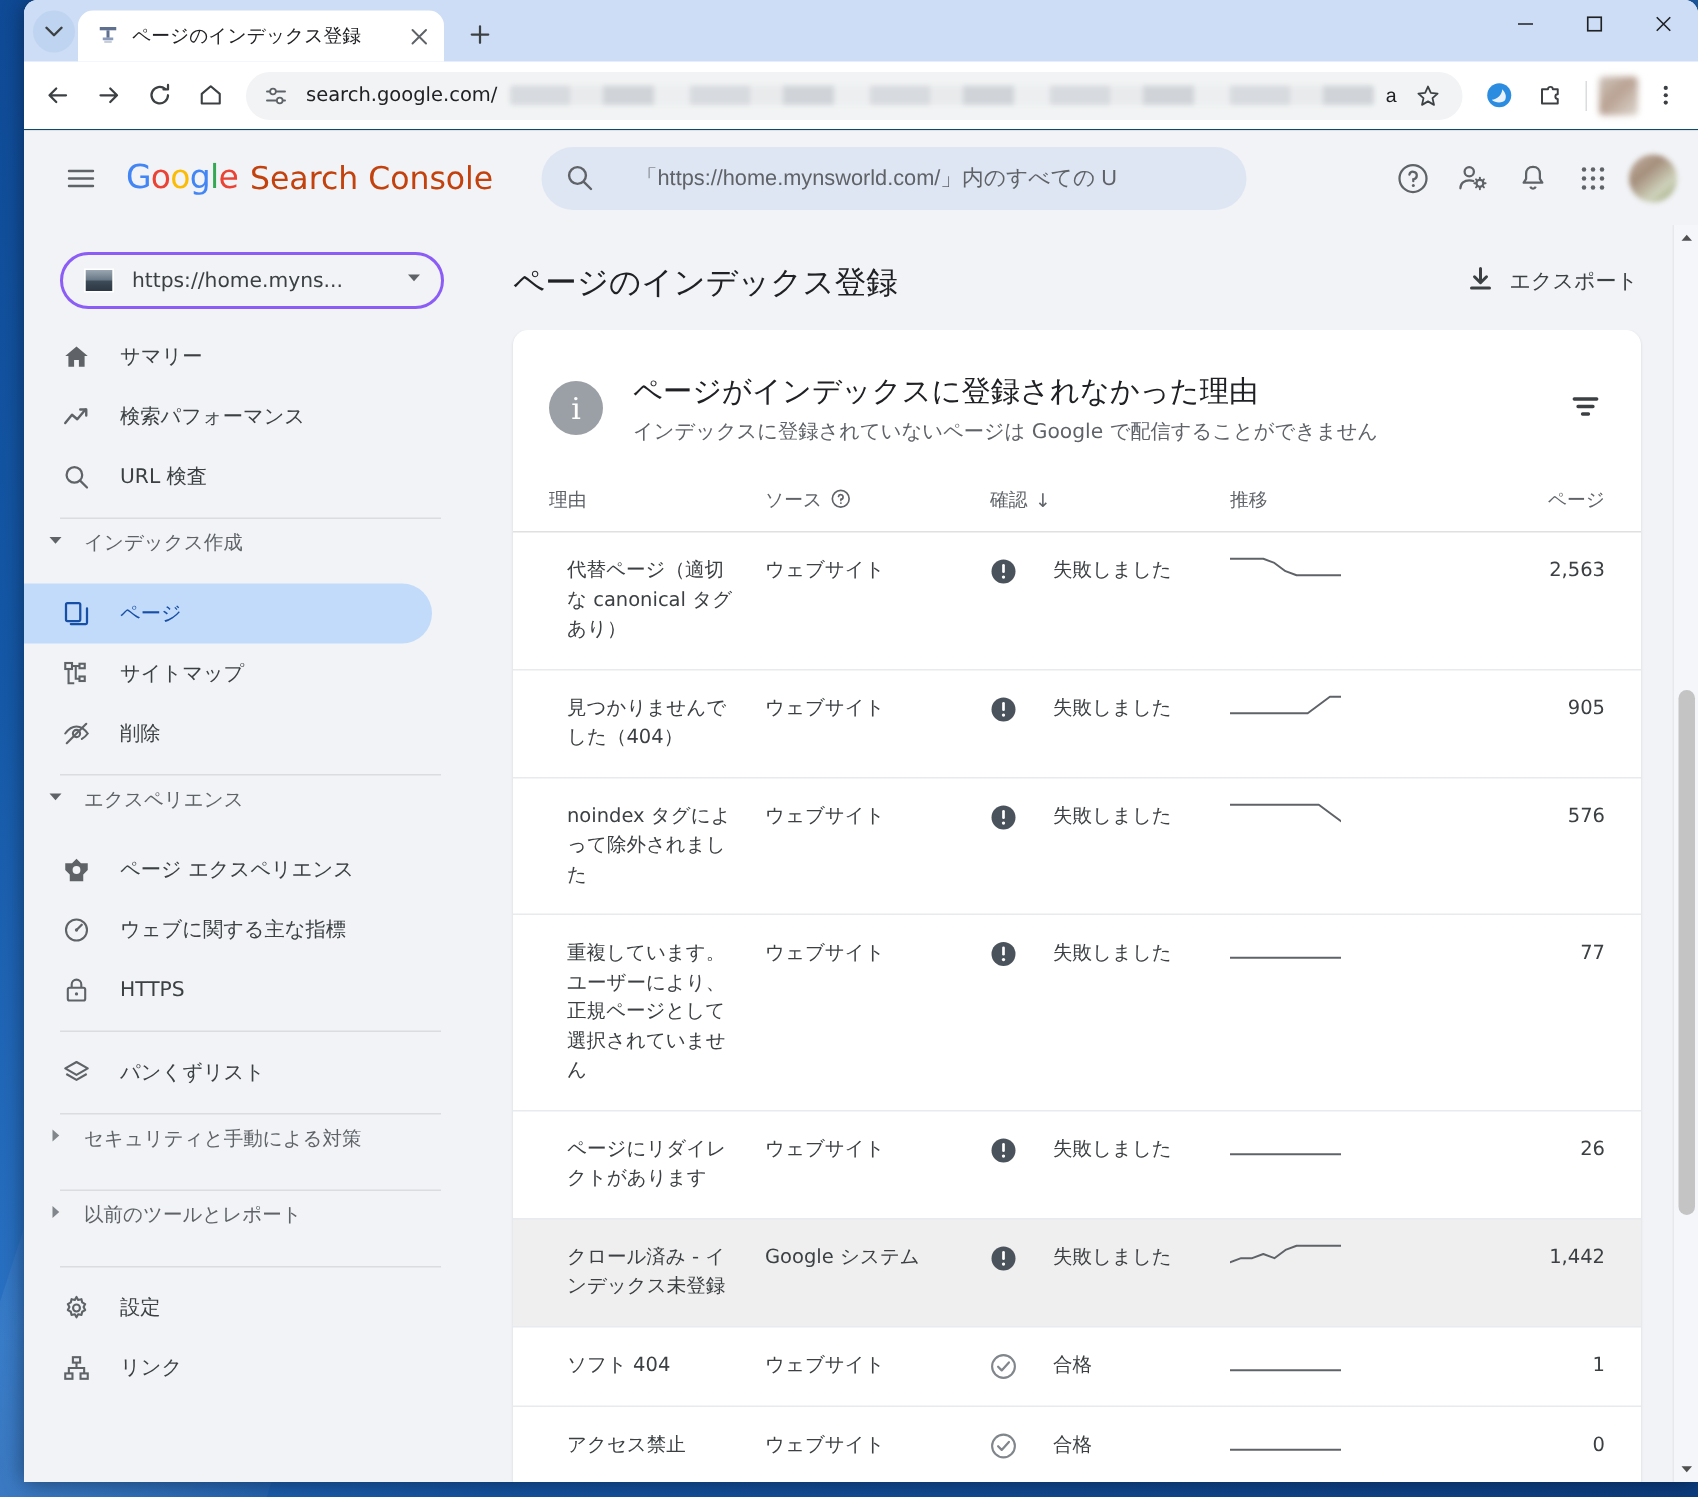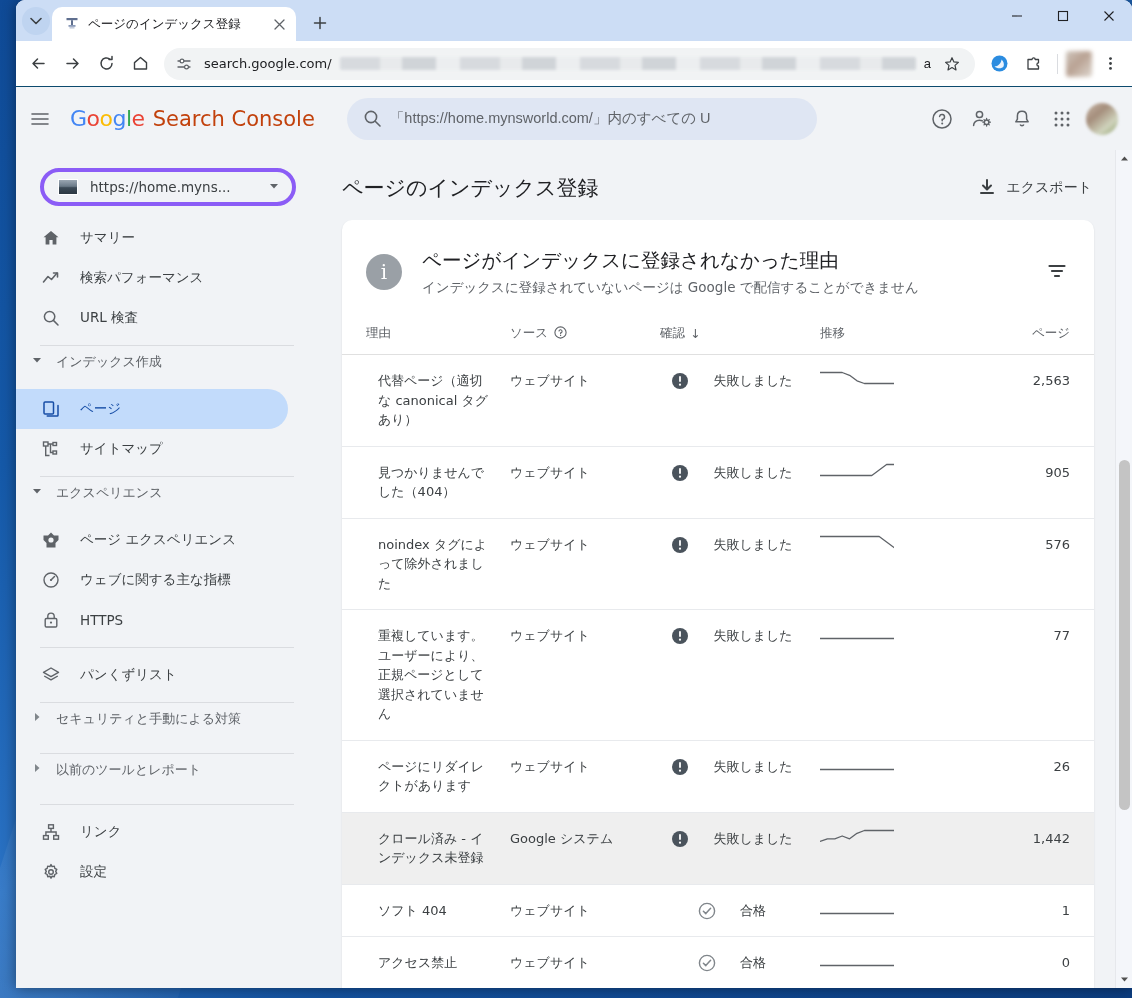--- a/index.html
+++ b/index.html
@@ -87,54 +87,54 @@
     width:26px; height:26px; border-radius:3px; flex:0 0 auto;
     background: linear-gradient(135deg,#cfc6bd 0%,#b9a293 45%,#ded7cf 100%);
     filter: blur(2px);
   }
   .tb-sep{ width:1px;height:20px;background:#dadce0;margin:0 6px;flex:0 0 auto;}
 
   
   .app { position:absolute; left:0; top:87px; right:0; bottom:0; background:#fff; display:flex; flex-direction:column;}
   .gsc-header{
     height: 63px; background:#f1f3f6; display:flex; align-items:center;
-    padding: 0 14px 0 4px; gap: 0; flex: 0 0 auto;
+    padding: 0 14px 0 18px; gap: 0; flex: 0 0 auto;
   }
   .hamburger{ width:40px;height:40px;display:flex;align-items:center;justify-content:center;flex:0 0 auto;}
   .brand{ display:flex;align-items:center; margin-left:10px; flex:0 0 auto;}
   .brand .g-logo{ font-size:22px; font-weight:400; letter-spacing:-.5px; font-family:"DejaVu Sans",sans-serif;}
   .brand .g-logo span:nth-child(1){color:#4285F4}
   .brand .g-logo span:nth-child(2){color:#EA4335}
   .brand .g-logo span:nth-child(3){color:#FBBC05}
   .brand .g-logo span:nth-child(4){color:#4285F4}
   .brand .g-logo span:nth-child(5){color:#34A853}
   .brand .g-logo span:nth-child(6){color:#EA4335}
   .brand .sc-text{ font-size:21px; color:#c2410c; margin-left:8px; font-family:"DejaVu Sans",sans-serif;}
   .gsc-search{
     width: 470px; height: 42px; background:#dfe6f3; border-radius:21px;
-    display:flex; align-items:center; padding:0 16px; gap:8px; margin-left:32px; flex:0 0 auto;
+    display:flex; align-items:center; padding:0 16px; gap:28px; margin-left:32px; flex:0 0 auto;
   }
   .gsc-search .q{ font-size:14.5px; color:#5f6368; white-space:nowrap; overflow:hidden; text-overflow:clip;}
   .hdr-spacer{ flex:1 1 auto; }
   .hdr-icon{ width:40px;height:40px;display:flex;align-items:center;justify-content:center;flex:0 0 auto;}
   .hdr-avatar{
     width:32px;height:32px;border-radius:50%;flex:0 0 auto;margin-left:4px;
     background: linear-gradient(140deg,#c8b7a8 0%,#a58e7c 35%,#cfd3bc 70%,#8e9e6a 100%);
     filter: blur(1.6px);
   }
 
   .body-row{ flex:1 1 auto; display:flex; min-height:0; }
 
   
   .sidebar{
     width: 296px; flex:0 0 296px; background:#f1f3f6; padding-top:10px;
     overflow:hidden;
   }
   .prop-select{
-    margin: 8px 16px 12px 24px; height:38px; border:4px solid #8b5cf6; border-radius:19px;
+    margin: 8px 16px 12px 24px; height:38px; border:2px solid #8b5cf6; border-radius:19px;
     display:flex; align-items:center; padding:0 12px 0 14px; gap:12px; background:#f1f3f6;
   }
   .prop-thumb{
     width:20px;height:16px;flex:0 0 auto;border:1px solid #fff;
     background: linear-gradient(180deg,#9aa6b2 0%,#6b7a88 45%,#3c4a57 55%,#2c3742 100%);
   }
   .prop-text{ font-size:13.5px;color:#3c4043;flex:1 1 auto; white-space:nowrap; overflow:hidden; font-family:"DejaVu Sans",sans-serif;}
   .nav-item{
     height: 40px; display:flex; align-items:center; gap:18px;
     padding-left: 24px; margin-right: 24px; border-radius: 0 20px 20px 0;
@@ -185,21 +185,21 @@
   table.idx th.c-source{ width:150px;}
   table.idx th.c-valid{ width:160px;}
   table.idx th.c-trend{ width:150px;}
   table.idx th.c-pages{ text-align:right; padding-right:24px;}
   table.idx td{
     font-size:13px; color:#3c4043; padding: 16px 8px; border-bottom:1px solid #e8eaed;
     vertical-align:top; font-family:"DejaVu Sans",sans-serif; line-height:1.5;
   }
   table.idx td.c-reason{ padding-left:36px; }
   table.idx td.c-pages{ text-align:right; padding-right:24px; white-space:nowrap;}
-  .valid-cell{ display:flex; align-items:center; gap:24px;justify-content:center;}
+  .valid-cell{ display:flex; align-items:center; gap:24px;}
   .st-icon{ width:18px;height:18px;flex:0 0 auto;}
   .hdr-sort{ display:inline-flex; align-items:center; gap:5px;}
   .hdr-help{ display:inline-flex; align-items:center; gap:6px;}
   tr.highlighted td{ background:#efefef; }
 
   
   .pscroll{
     position:absolute; right:0; top:0; width:17px; bottom:0; background:#f4f6fa;
     border-left:1px solid #e6e8ec;
   }
@@ -455,20 +455,30 @@
               <rect x="1.5" y="2" width="4.5" height="4" fill="none" stroke="#5f6368" stroke-width="1.4"></rect>
               <rect x="11" y="2.5" width="3.5" height="3" fill="none" stroke="#5f6368" stroke-width="1.4"></rect>
               <rect x="11" y="11" width="3.5" height="3" fill="none" stroke="#5f6368" stroke-width="1.4"></rect>
               <path d="M6 4 H8.5 V12.5 H11 M8.5 4 H11" stroke="#5f6368" stroke-width="1.4" fill="none"></path>
               <path d="M3.7 6 V15.5 H7.5" stroke="#5f6368" stroke-width="1.4" fill="none"></path>
             </svg>
           </span>
           <span class="ni-label">サイトマップ</span>
         </div>
 
+        <div class="nav-item">
+          <span class="ni-icon">
+            <svg width="18" height="18" viewBox="0 0 18 18">
+                <path d="M1.5 9 C4 5.5 6.5 4.3 9 4.3 c2.5 0 5 1.2 7.5 4.7 -1.3 1.8 -2.6 2.9 -3.9 3.6" fill="none" stroke="#5f6368" stroke-width="1.4" stroke-linecap="round"></path>
+                <circle cx="9" cy="9" r="2.4" fill="none" stroke="#5f6368" stroke-width="1.4"></circle>
+                <path d="M2.5 15.5 L15.5 2.5" stroke="#5f6368" stroke-width="1.4" stroke-linecap="round"></path>
+              </svg>
+          </span>
+          <span class="ni-label">削除</span>
+        </div>
 
         <div class="nav-div"></div>
 
         <div class="nav-group">
           <span class="caret">
             <svg width="10" height="10" viewBox="0 0 10 10">
                 <path d="M1 3 L5 7.5 L9 3 Z" fill="#5f6368"></path>
               </svg>
           </span>
           <span>エクスペリエンス</span>
@@ -535,41 +545,41 @@
         <div class="nav-group">
           <span class="caret">
             <svg width="10" height="10" viewBox="0 0 10 10">
                 <path d="M3 1 L7.5 5 L3 9 Z" fill="#80868b"></path>
               </svg>
           </span>
           <span>以前のツールとレポート</span>
         </div>
 
         <div class="nav-div"></div>
+
+        <div class="nav-item">
+          <span class="ni-icon">
+            <svg width="18" height="18" viewBox="0 0 18 18">
+              <path d="M9 1.6 l1.1 2 2.2-.5 .5 2.2 2 1.1 -1.1 2 1.1 2 -2 1.1 -.5 2.2 -2.2-.5 -1.1 2 -1.1-2 -2.2 .5 -.5-2.2 -2-1.1 1.1-2 -1.1-2 2-1.1 .5-2.2 2.2 .5 Z" fill="none" stroke="#5f6368" stroke-width="1.4" stroke-linejoin="round"></path>
+              <circle cx="9" cy="9" r="2.3" fill="none" stroke="#5f6368" stroke-width="1.4"></circle>
+            </svg>
+          </span>
+          <span class="ni-label">設定</span>
+        </div>
 
         <div class="nav-item">
           <span class="ni-icon">
             <svg width="18" height="18" viewBox="0 0 18 18">
               <rect x="6.6" y="1.8" width="4.8" height="3.6" fill="none" stroke="#5f6368" stroke-width="1.4"></rect>
               <rect x="1.5" y="12.6" width="4.8" height="3.6" fill="none" stroke="#5f6368" stroke-width="1.4"></rect>
               <rect x="11.7" y="12.6" width="4.8" height="3.6" fill="none" stroke="#5f6368" stroke-width="1.4"></rect>
               <path d="M9 5.4 V9 M3.9 12.6 V9 H14.1 V12.6" fill="none" stroke="#5f6368" stroke-width="1.4"></path>
             </svg>
           </span>
           <span class="ni-label">リンク</span>
-        </div>
-
-        <div class="nav-item">
-          <span class="ni-icon">
-            <svg width="18" height="18" viewBox="0 0 18 18">
-              <path d="M9 1.6 l1.1 2 2.2-.5 .5 2.2 2 1.1 -1.1 2 1.1 2 -2 1.1 -.5 2.2 -2.2-.5 -1.1 2 -1.1-2 -2.2 .5 -.5-2.2 -2-1.1 1.1-2 -1.1-2 2-1.1 .5-2.2 2.2 .5 Z" fill="none" stroke="#5f6368" stroke-width="1.4" stroke-linejoin="round"></path>
-              <circle cx="9" cy="9" r="2.3" fill="none" stroke="#5f6368" stroke-width="1.4"></circle>
-            </svg>
-          </span>
-          <span class="ni-label">設定</span>
         </div>
       </div>
 
       <div class="main">
         <div class="main-head">
           <div class="page-title">ページのインデックス登録</div>
           <div class="export-btn">
             <span>
               <svg width="18" height="18" viewBox="0 0 18 18">
                   <path d="M9 2 V11 M5 7.5 L9 11.5 L13 7.5" stroke="#3c4043" stroke-width="2" fill="none" stroke-linecap="round" stroke-linejoin="round"></path>

